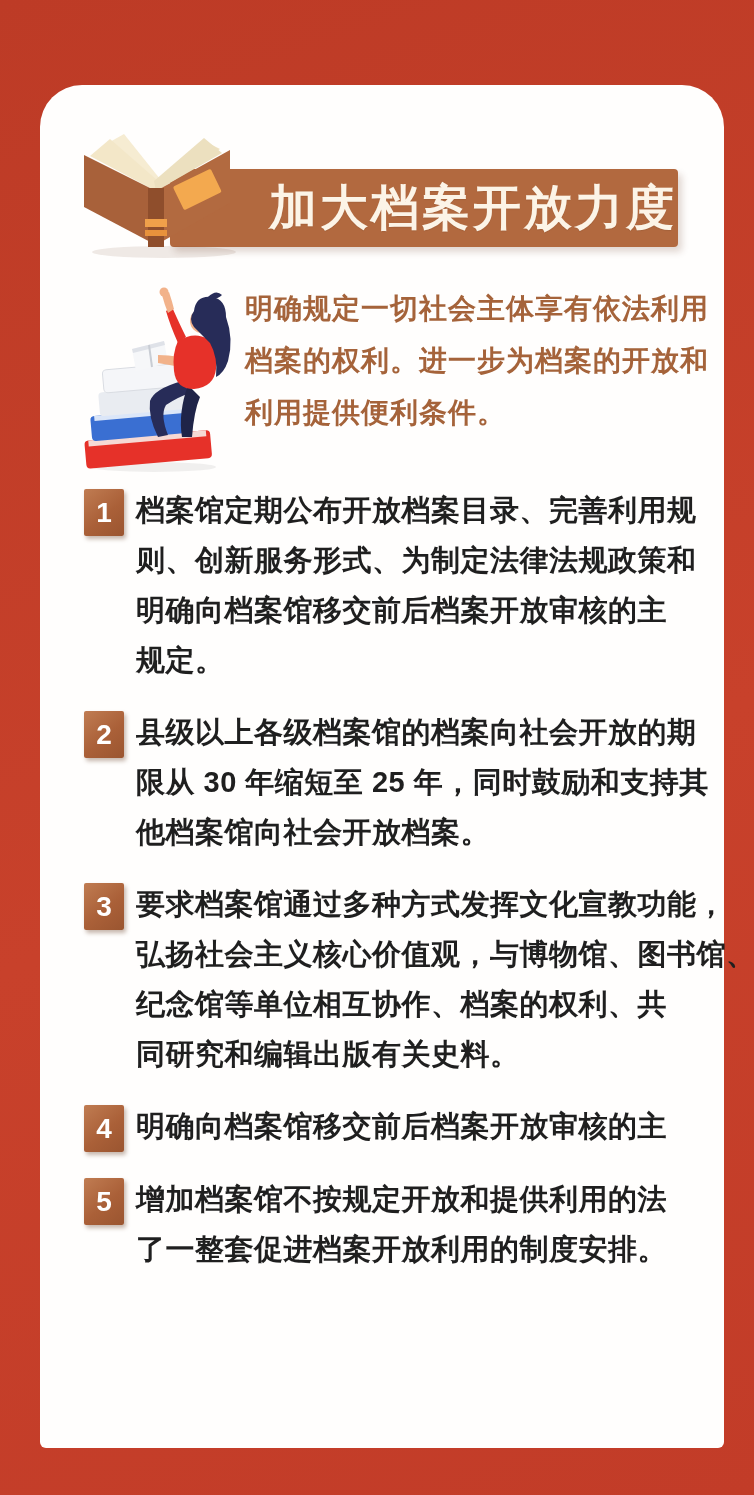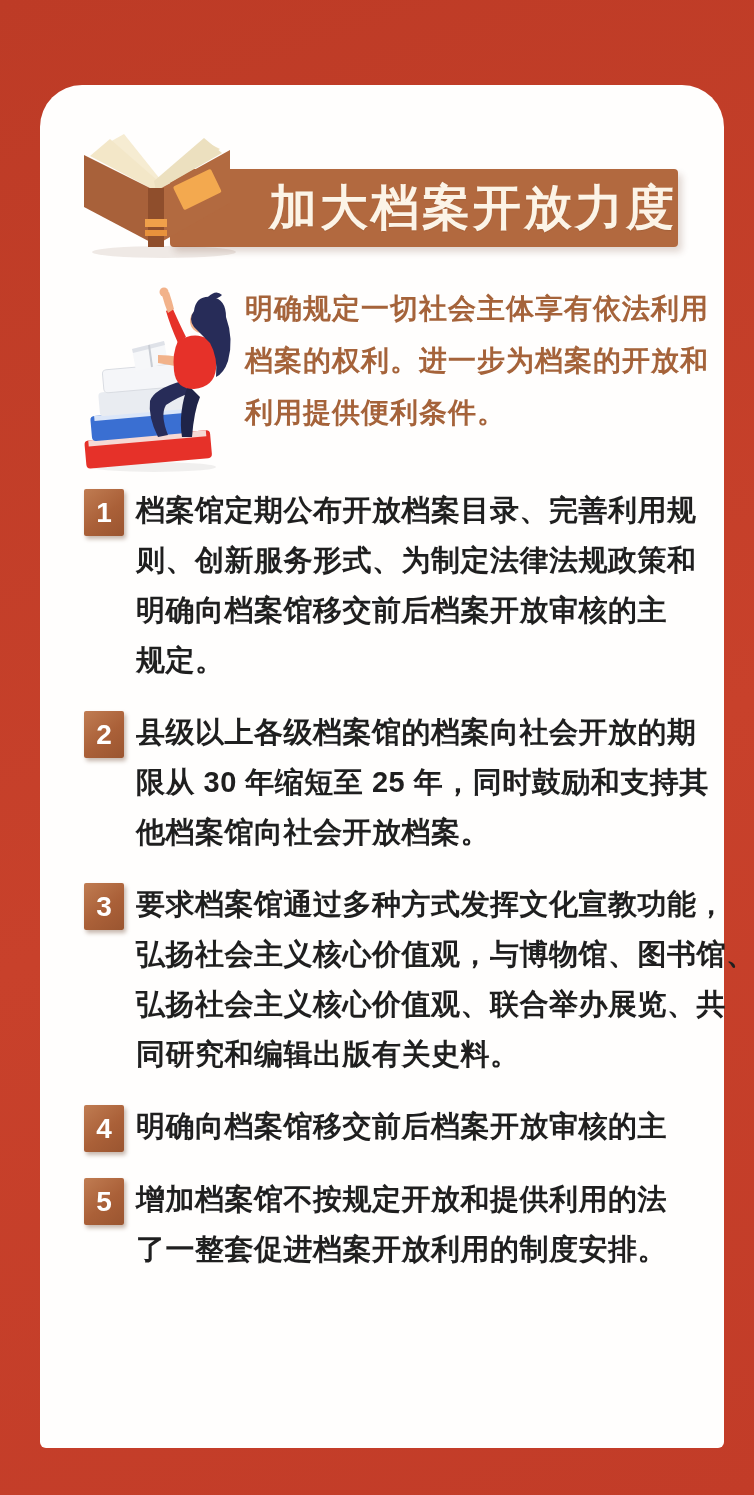--- a/index.html
+++ b/index.html
@@ -168,21 +168,21 @@
           <div>限从 30 年缩短至 25 年，同时鼓励和支持其</div>
           <div>他档案馆向社会开放档案。</div>
         </div>
       </div>
 
       <div class="item">
         <div class="badge">3</div>
         <div class="item-text">
           <div>要求档案馆通过多种方式发挥文化宣教功能，</div>
           <div>弘扬社会主义核心价值观，与博物馆、图书馆、</div>
-          <div>弘扬社会主义核心价值观、联合举办展览、共</div>
+          <div>纪念馆等单位相互协作、档案的权利、共</div>
           <div>同研究和编辑出版有关史料。</div>
         </div>
       </div>
 
       <div class="item">
         <div class="badge">4</div>
         <div class="item-text">
           <div>明确向档案馆移交前后档案开放审核的主</div>
         </div>
       </div>

